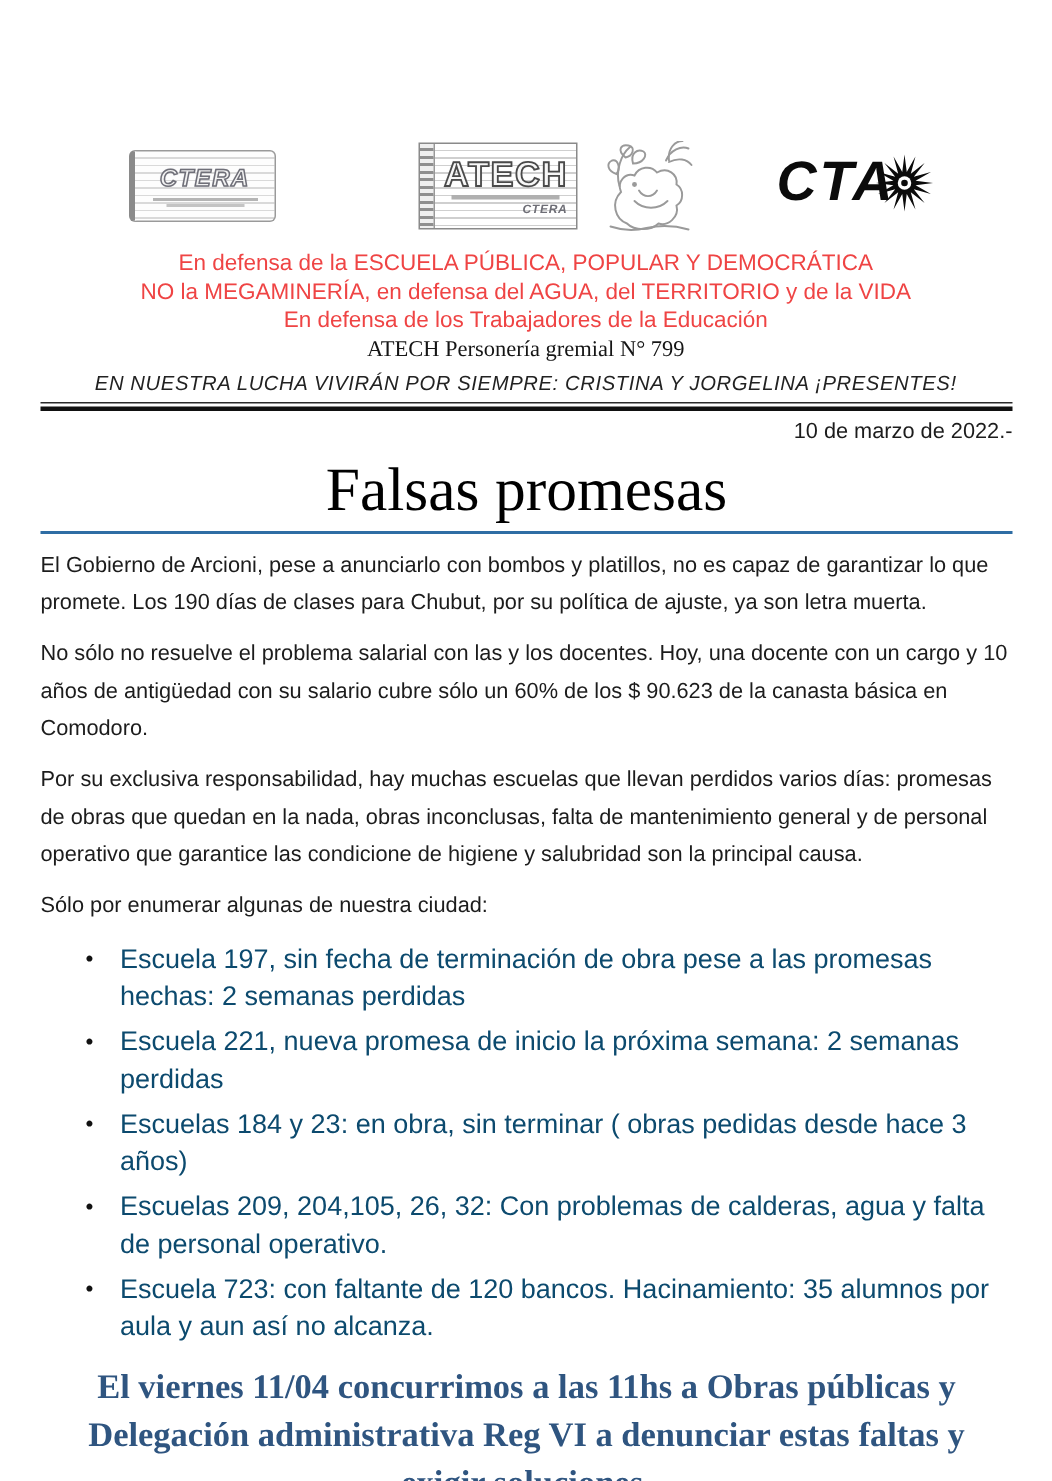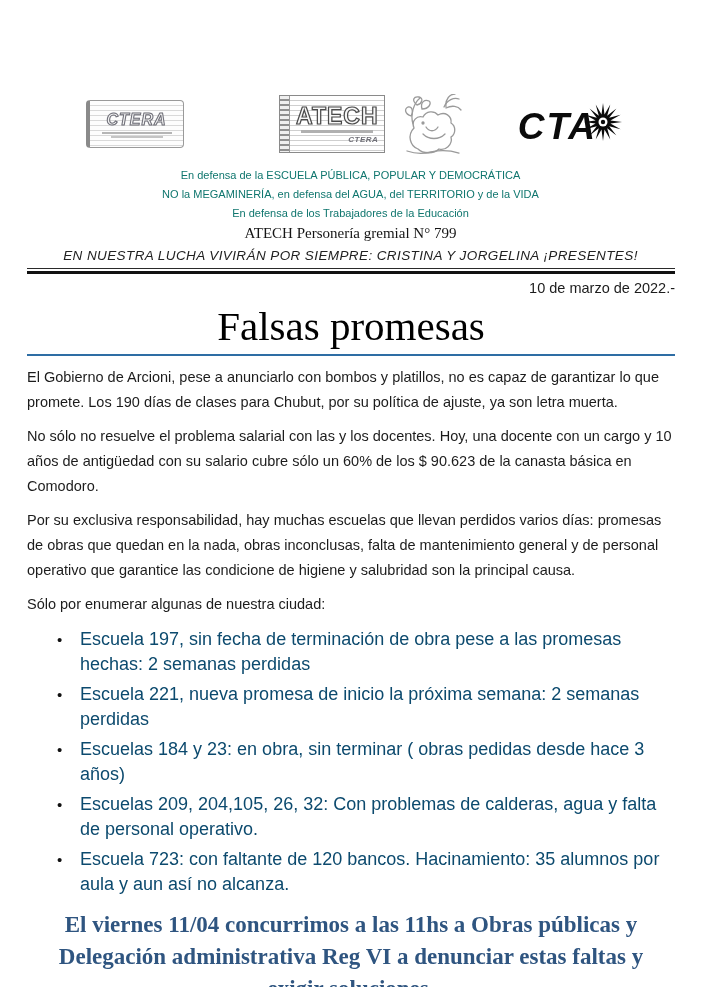--- a/index.html
+++ b/index.html
@@ -70,31 +70,31 @@
   }
   .logo-atech .subline { width: 72px; height: 3px; background: #b0b0b0; margin-top: 2px; }
   .logo-atech .affil {
     align-self: flex-end; margin-right: 6px; margin-top: 2px;
     font-size: 8px; font-weight: bold; font-style: italic; color: #6e6e76;
     letter-spacing: 0.5px;
   }
 
   .mascot { width: 66px; height: 60px; }
 
-  .logo-cta { position: relative; display: flex; align-items: flex-end; height: 46px; padding-right: 26px; }
+  .logo-cta { position: relative; display: flex; align-items: flex-start; height: 46px; padding-right: 26px; }
   .logo-cta .word {
     font-weight: 900; font-style: italic;
     font-size: 37px; letter-spacing: 2px;
     color: #0b0b0b; line-height: 40px;
   }
   .cta-star { position: absolute; right: 0; top: 1px; }
 
   
   .header { margin-top: 12px; text-align: center; }
-  .hline { font-size: 11px; line-height: 19px; color: #0f766e; }
+  .hline { font-size: 15px; line-height: 19px; color: #ef4444; }
   .hline-serif {
     font-family: "Liberation Serif", serif;
     font-size: 15px; line-height: 20px; color: #151515;
   }
   .slogan {
     margin-top: 3px;
     font-style: italic;
     font-size: 13.5px; line-height: 19px;
     letter-spacing: 0.4px;
     color: #222;

